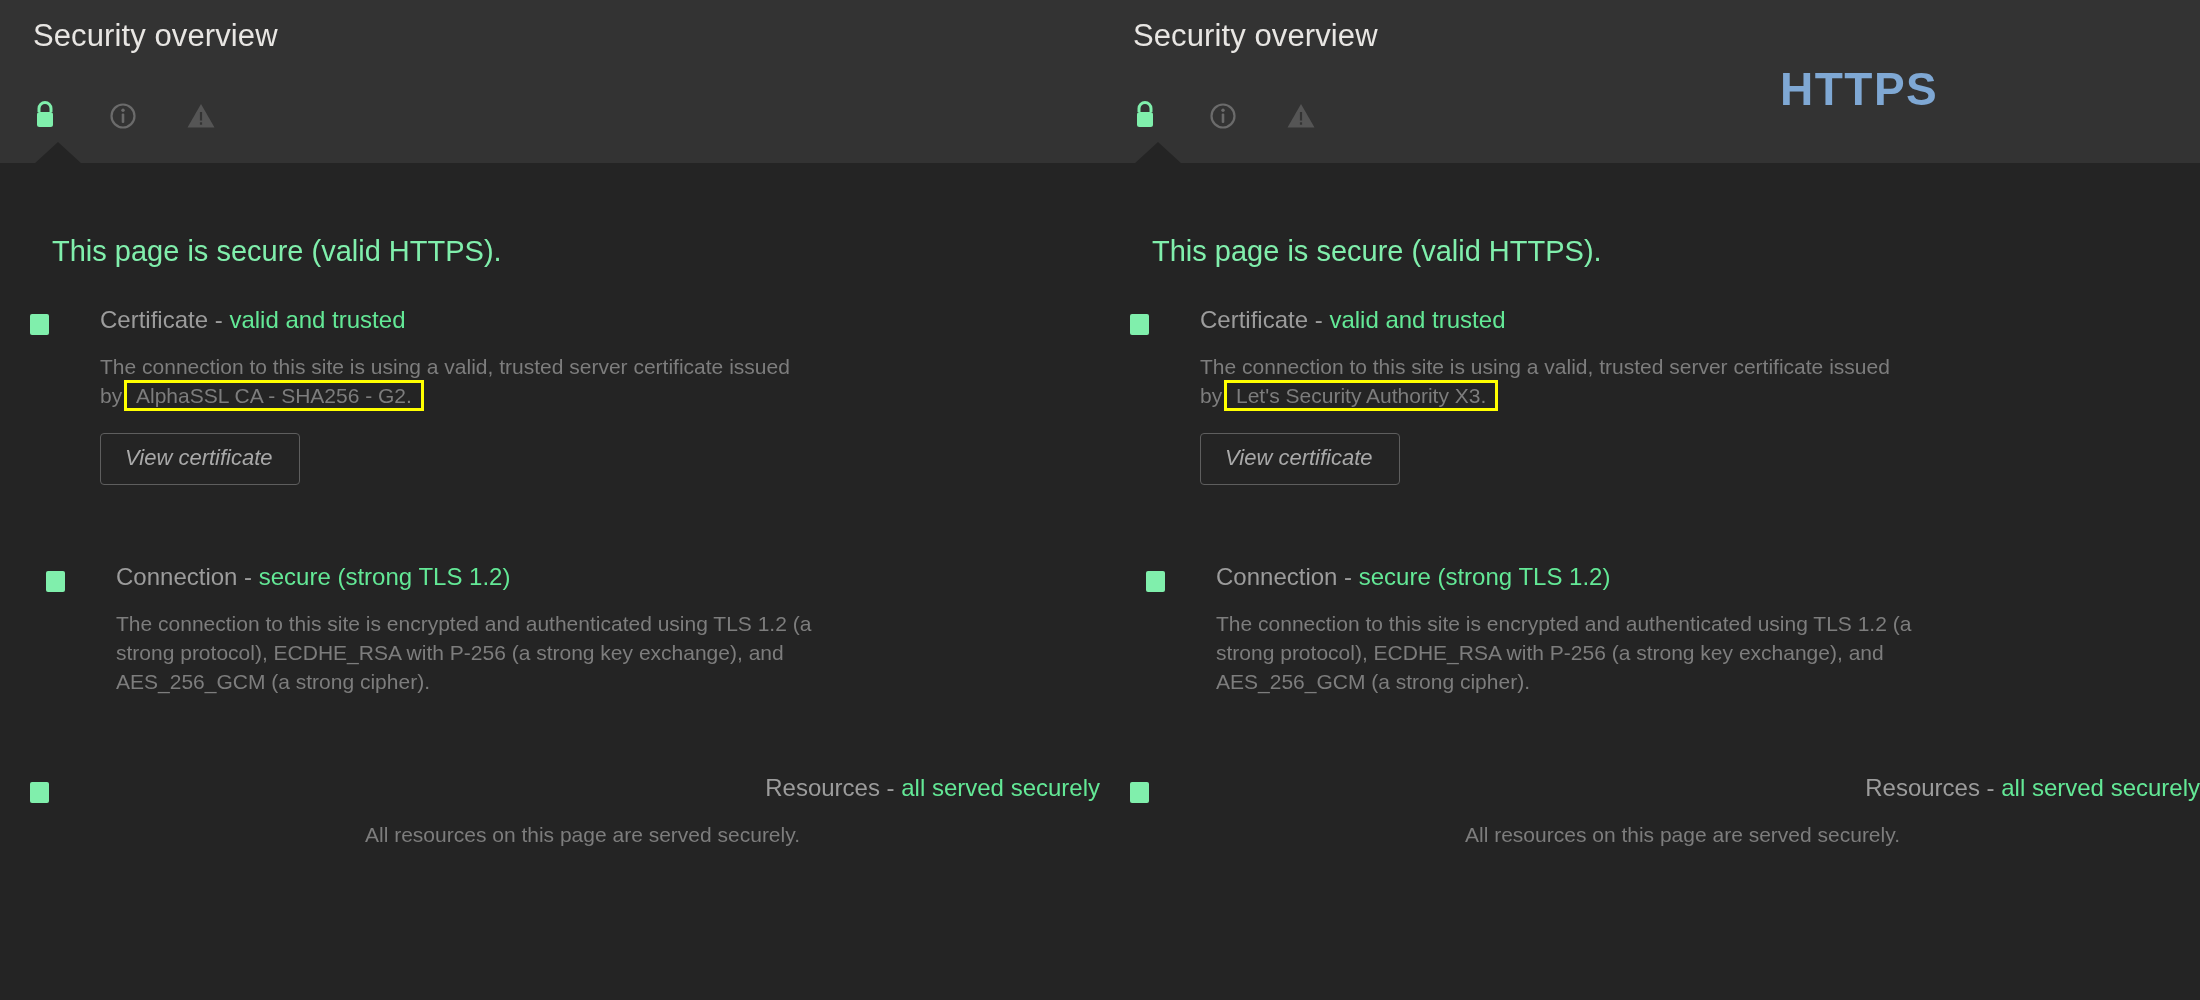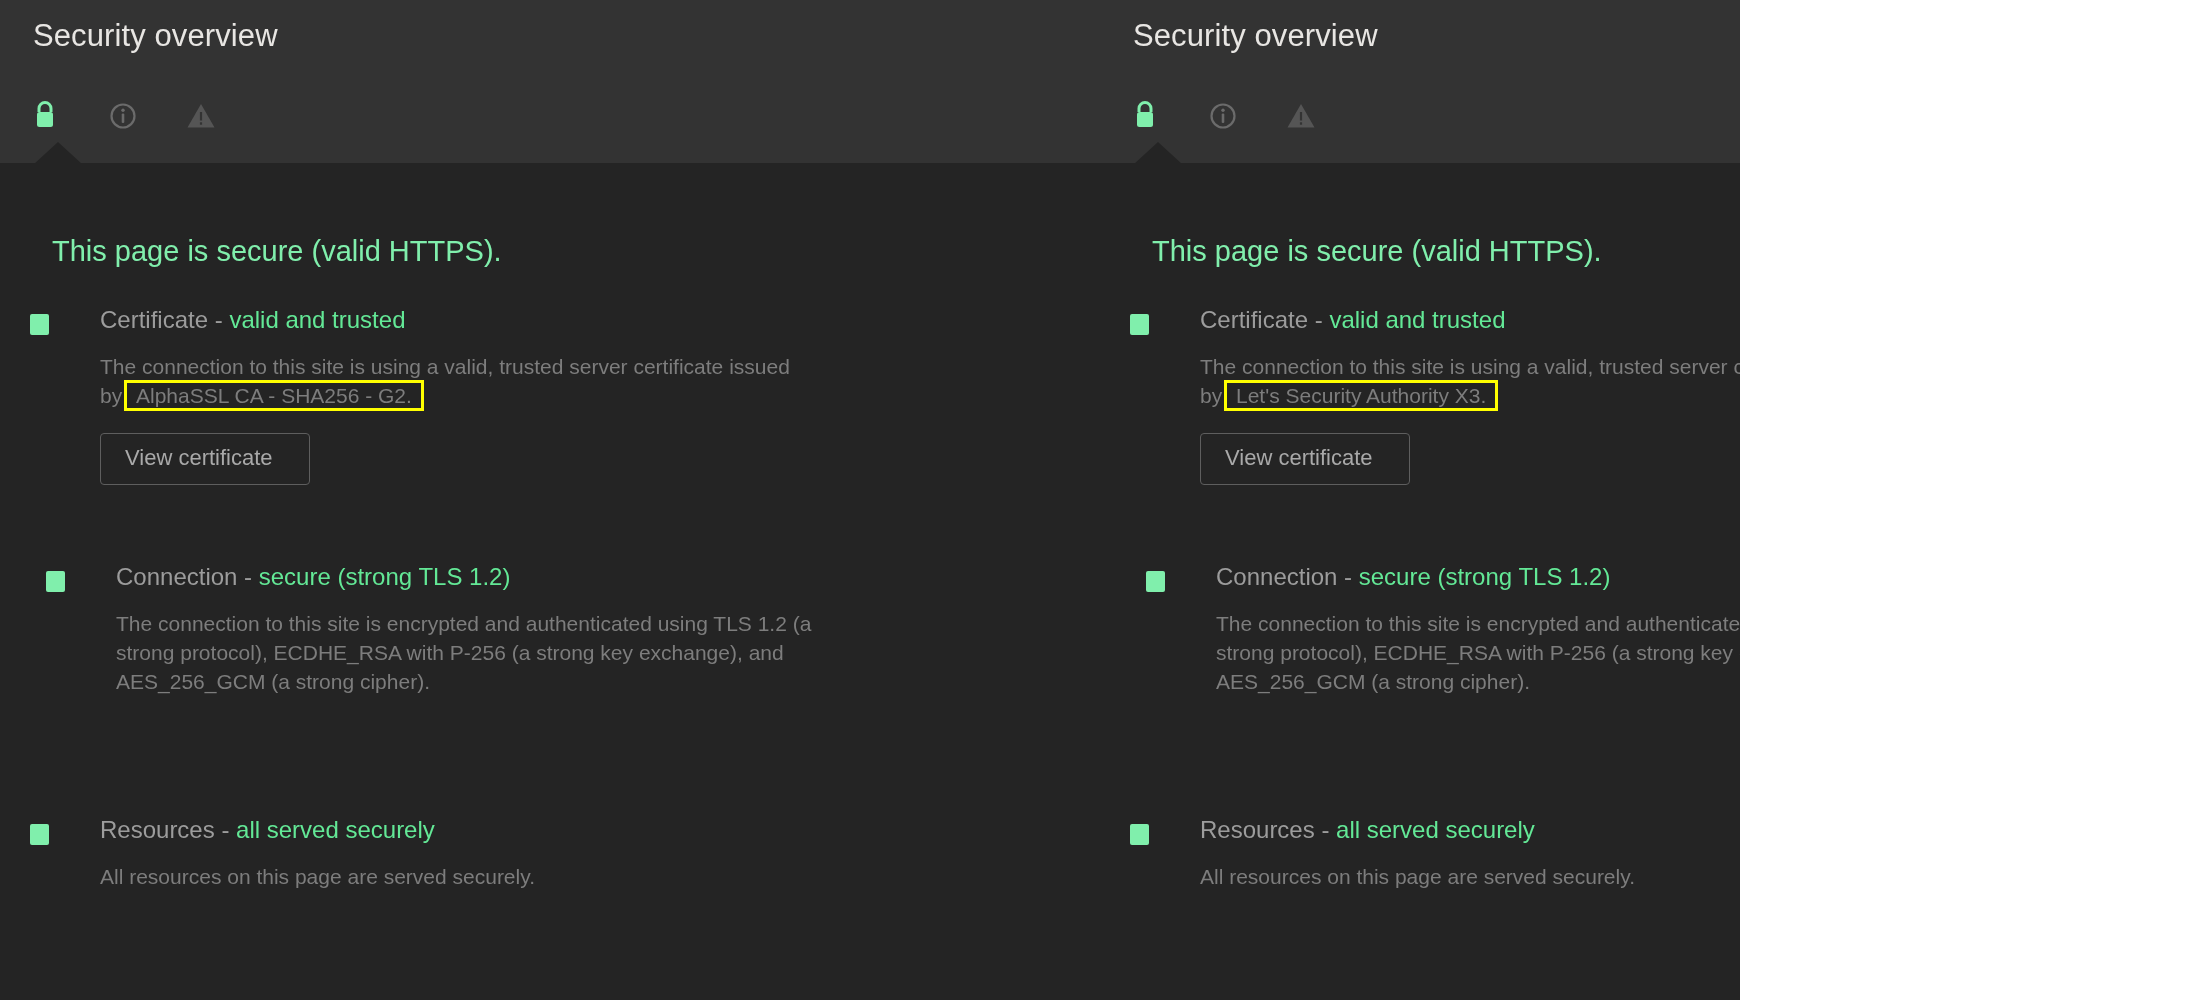--- a/index.html
+++ b/index.html
@@ -8,21 +8,21 @@
   html, body {
     width: 2200px;
     height: 1000px;
     background: #ffffff;
     font-family: "Liberation Sans", sans-serif;
     overflow: hidden;
   }
 
   .screenshot {
     position: relative;
-    width: 1740px;
+    width: 2200px;
     height: 1000px;
     background: #4c1d95;
     overflow: hidden;
   }
 
   
   .header-band {
     position: absolute;
     left: 0; top: 0;
     width: 2200px;
@@ -127,21 +127,21 @@
   .sections {
     position: absolute;
     left: 0;
     top: 142px;
     width: 1100px;
   }
 
   .section { position: relative; }
   .sec-cert  { margin-top: 0px; }
   .sec-conn  { margin-top: 77px; margin-left: 16px; }
-  .sec-res   { margin-top: 118px; }
+  .sec-res   { margin-top: 76px; text-align: right; }
 
   .bullet {
     position: absolute;
     left: 30px;
     top: 9px;
     width: 19px;
     height: 21px;
     background: #80efac;
     border-radius: 2px;
   }
@@ -168,28 +168,29 @@
     position: relative;
     outline: 3px solid #ffff00;
     outline-offset: 1px;
     padding: 0 8px;
   }
 
   .view-cert-btn {
     margin-left: 100px;
     margin-top: 22px;
     display: inline-block;
-    padding: 11px 36px 13px 24px;
+    padding: 11px 26px 13px 24px;
     border: 1px solid #5e5e5e;
     border-radius: 4px;
     background: transparent;
     color: #a9a9a9;
     font-family: "Liberation Sans", sans-serif;
     font-size: 22px;
     cursor: pointer;
+    font-style: italic;
   }
 </style>
 </head>
 <body>
 
 <div class="screenshot">
 
   <div class="header-band"></div>
 
   <div class="panes">

